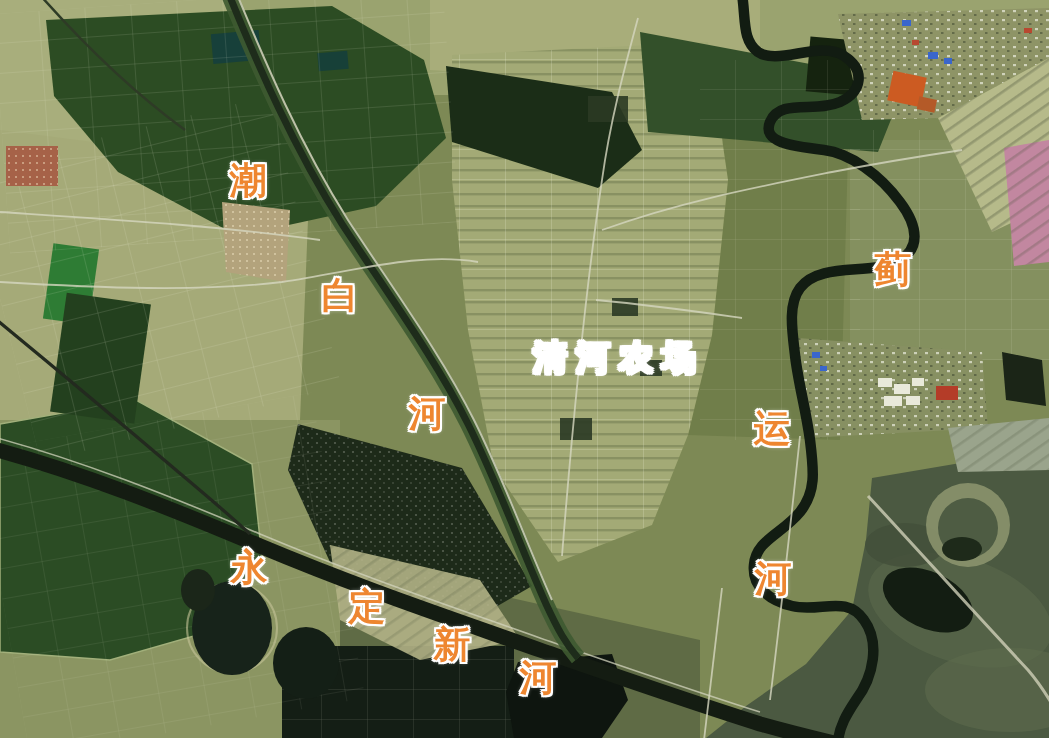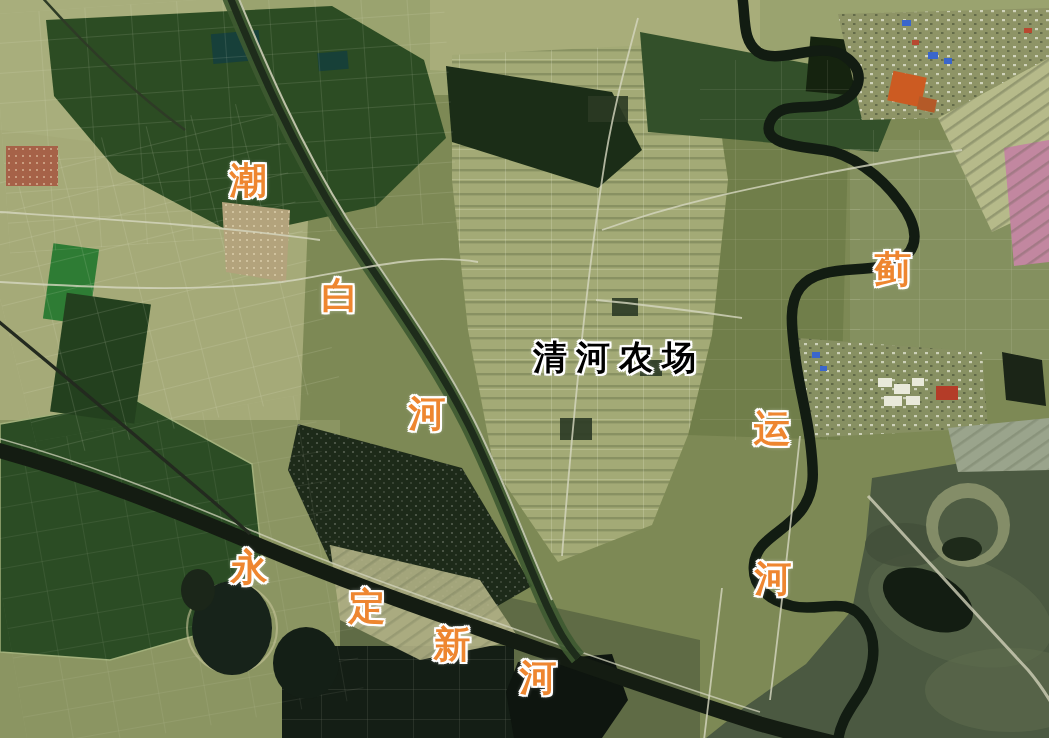--- a/index.html
+++ b/index.html
@@ -9,21 +9,21 @@
     font-family:"DejaVu Sans","Liberation Sans",sans-serif;
   }
   #terrain{position:absolute;left:0;top:0;width:1049px;height:738px;display:block;}
   .map-label{
     position:absolute;transform:translate(-50%,-50%);
     font-weight:bold;white-space:nowrap;line-height:1;user-select:none;
     text-shadow:-2px 0 0 #fff,2px 0 0 #fff,0 -2px 0 #fff,0 2px 0 #fff,
       -2px -2px 0 #fff,2px 2px 0 #fff,-2px 2px 0 #fff,2px -2px 0 #fff,0 0 5px #fff;
   }
   .river-char{color:#ee8630;font-size:37px;}
-  .farm-name{color:#000000;font-size:34px;letter-spacing:9px;}
+  .farm-name{color:#ffffff;font-size:34px;letter-spacing:9px;}
 </style>
 </head>
 <body>
 
 <div id="map-canvas">
 
   <svg id="terrain" viewBox="0 0 1049 738" xmlns="http://www.w3.org/2000/svg" aria-hidden="true">
     <defs>
       <pattern id="pGrid" width="46" height="30" patternUnits="userSpaceOnUse">
         <path d="M46 0V30M0 30H46" stroke="rgba(242,244,222,0.5)" stroke-width="1" fill="none"></path>

